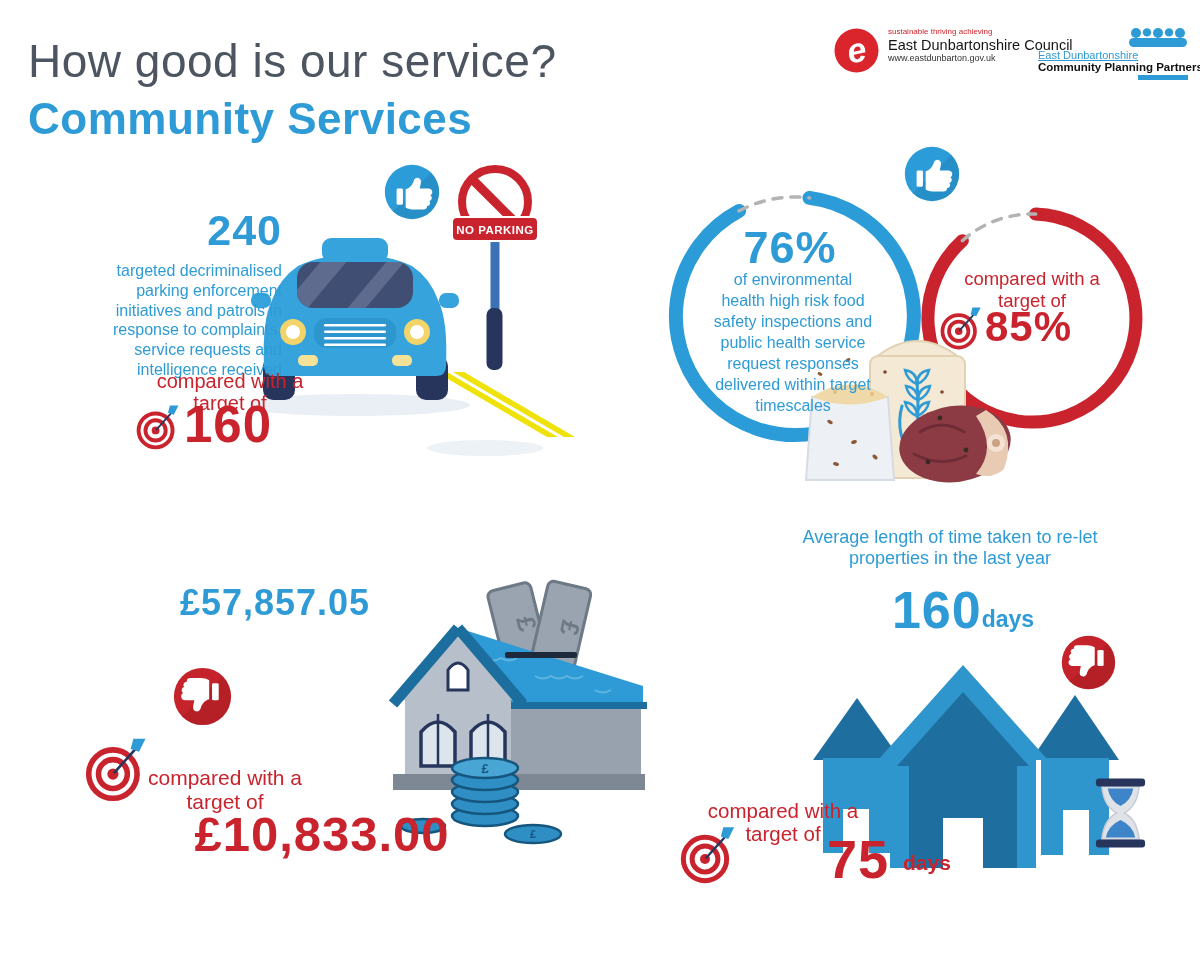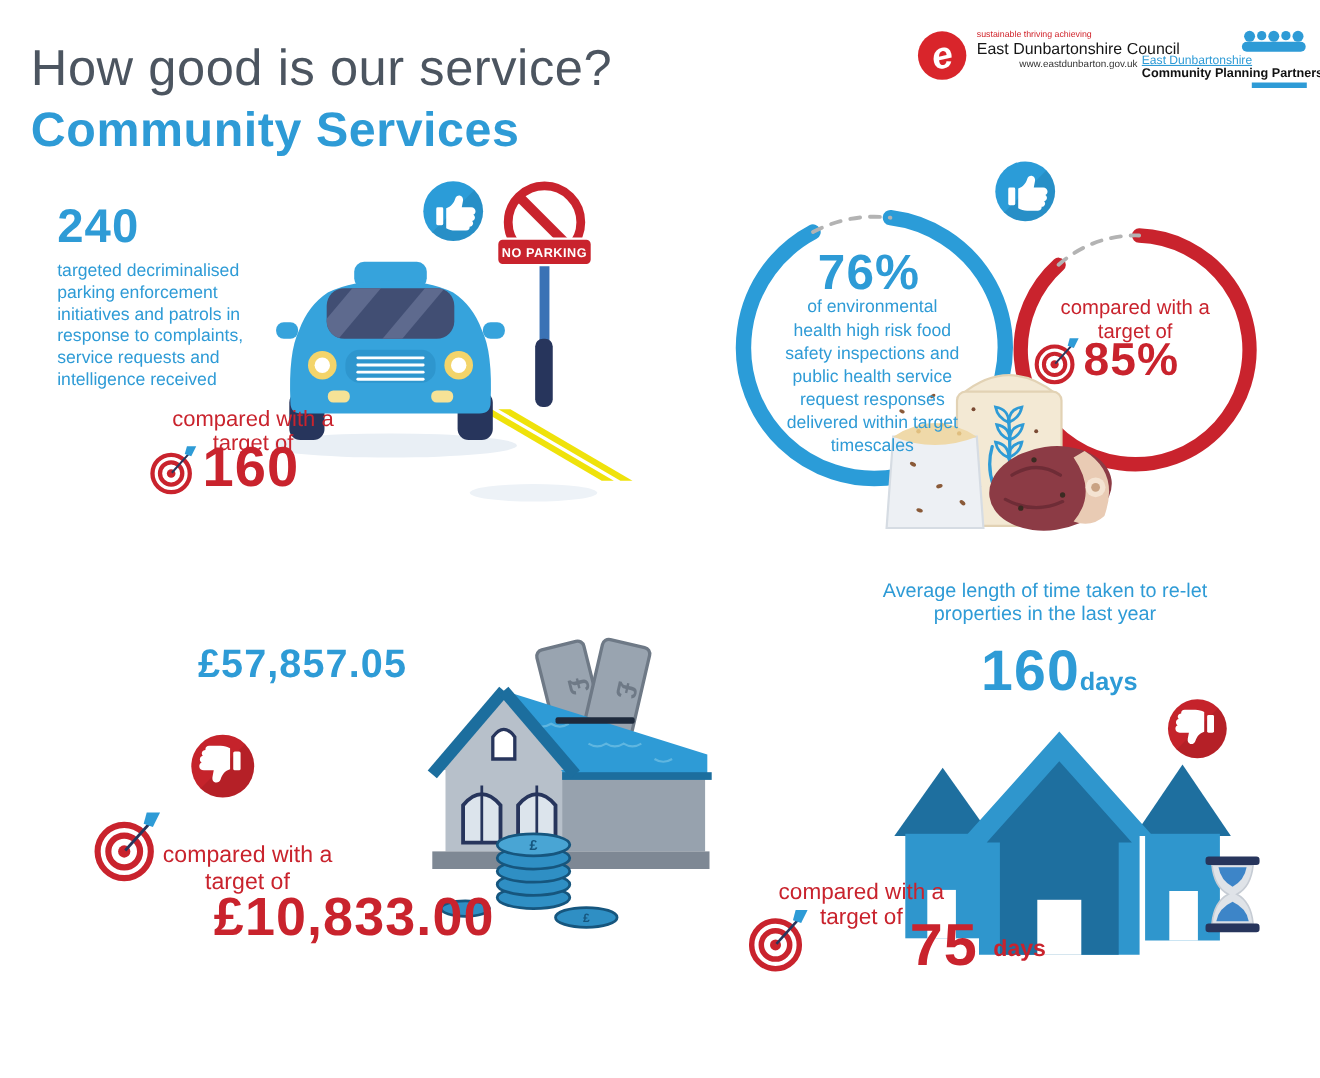--- a/index.html
+++ b/index.html
@@ -8,21 +8,21 @@
   .abs{position:absolute}
   .c{transform:translateX(-50%);text-align:center}
   .pre{white-space:pre-line}
   .blue{color:#2E9BD6}
   .red{color:#C9232D}
   .title{font-size:46px;color:#4C5560;letter-spacing:.5px}
   .subtitle{font-size:44px;font-weight:bold;color:#2E9BD6;letter-spacing:.5px}
   .logo-row{display:flex;align-items:flex-start;gap:8px}
   .council-tag{font-size:8px;color:#D0232A;margin-bottom:1px}
   .council-name{font-size:14.5px;font-weight:normal;color:#161616;white-space:nowrap}
-  .council-url{font-size:9px;color:#333;text-align:center}
+  .council-url{font-size:9px;color:#333;text-align:left}
   .cpp{width:150px}
   .cpp-l1{font-size:11px;color:#2E9BD6;text-decoration:underline}
   .cpp-l2{font-size:11.5px;font-weight:bold;color:#111;white-space:nowrap}
   .cpp-bar{width:50px;height:5px;background:#2E9BD6;margin-left:auto;margin-top:2px}
   .stat-val{font-size:43px;font-weight:bold;letter-spacing:1px}
   .stat-desc{font-size:16px;line-height:1.24;margin-top:6px}
   .cmp{font-size:20px;line-height:1.12;font-weight:500}
   .num-big{font-weight:bold;letter-spacing:1px}
   .days{font-weight:bold}
 </style>
@@ -135,21 +135,21 @@
       <rect x="74" y="183.5" width="62" height="2.6" rx="1.3" fill="#fff"></rect>
       <rect x="48" y="195" width="20" height="11" rx="5" fill="#F6E296"></rect>
       <rect x="142" y="195" width="20" height="11" rx="5" fill="#F6E296"></rect>
     </g>
   </svg>
 
   <svg class="abs" style="left:383px;top:163px;color:#2B9CD8" width="58" height="58">
       <use href="#thumb-up"></use>
     </svg>
 
-  <div class="abs" style="left:52px;top:182px;width:230px;text-align:left">
+  <div class="abs" style="left:52px;top:206px;width:230px;text-align:right">
     <div class="stat-val blue">240</div>
     <div class="stat-desc blue pre">targeted decriminalised
 parking enforcement
 initiatives and patrols in
 response to complaints,
 service requests and
 intelligence received</div>
   </div>
 
   <div class="abs cmp red pre" style="left:135px;top:370px;width:190px;text-align:center">compared with a

